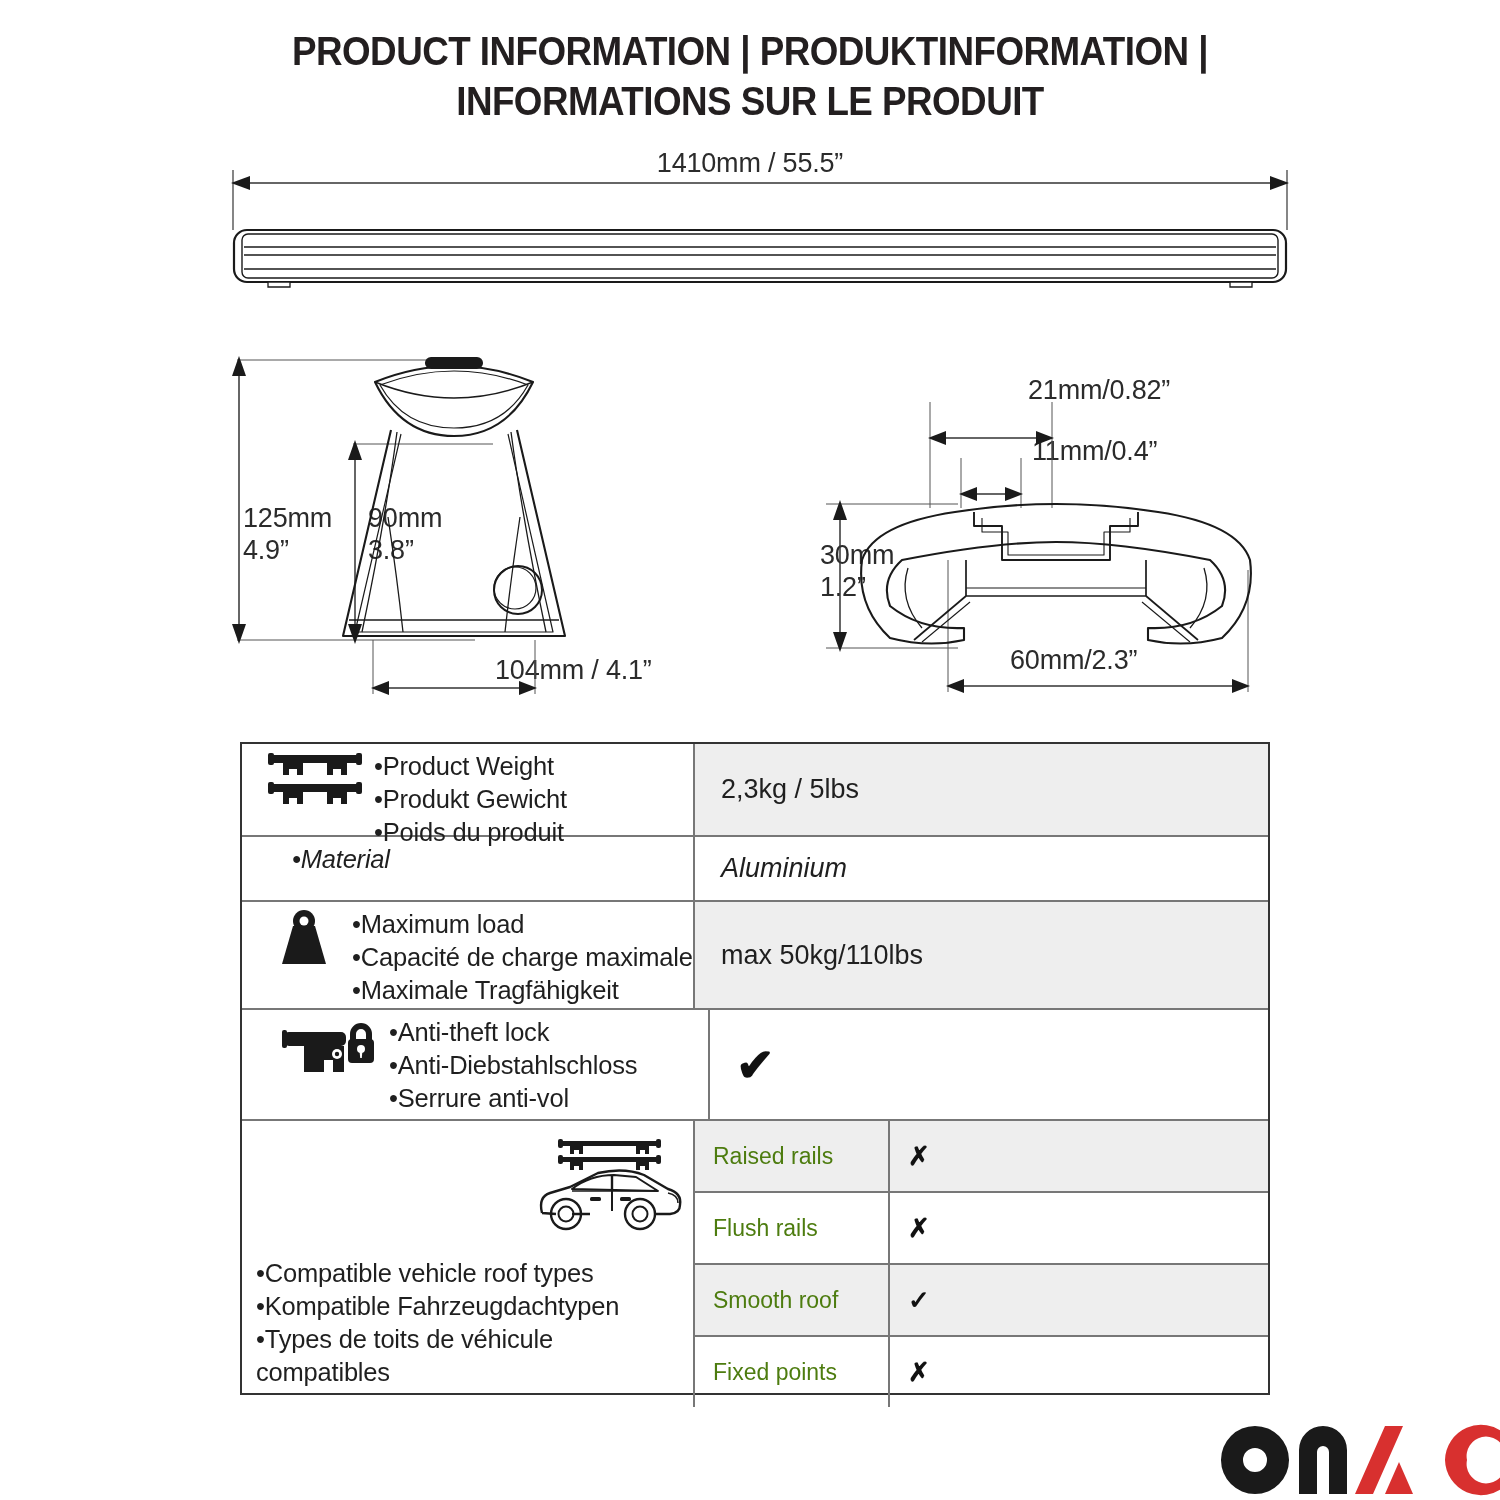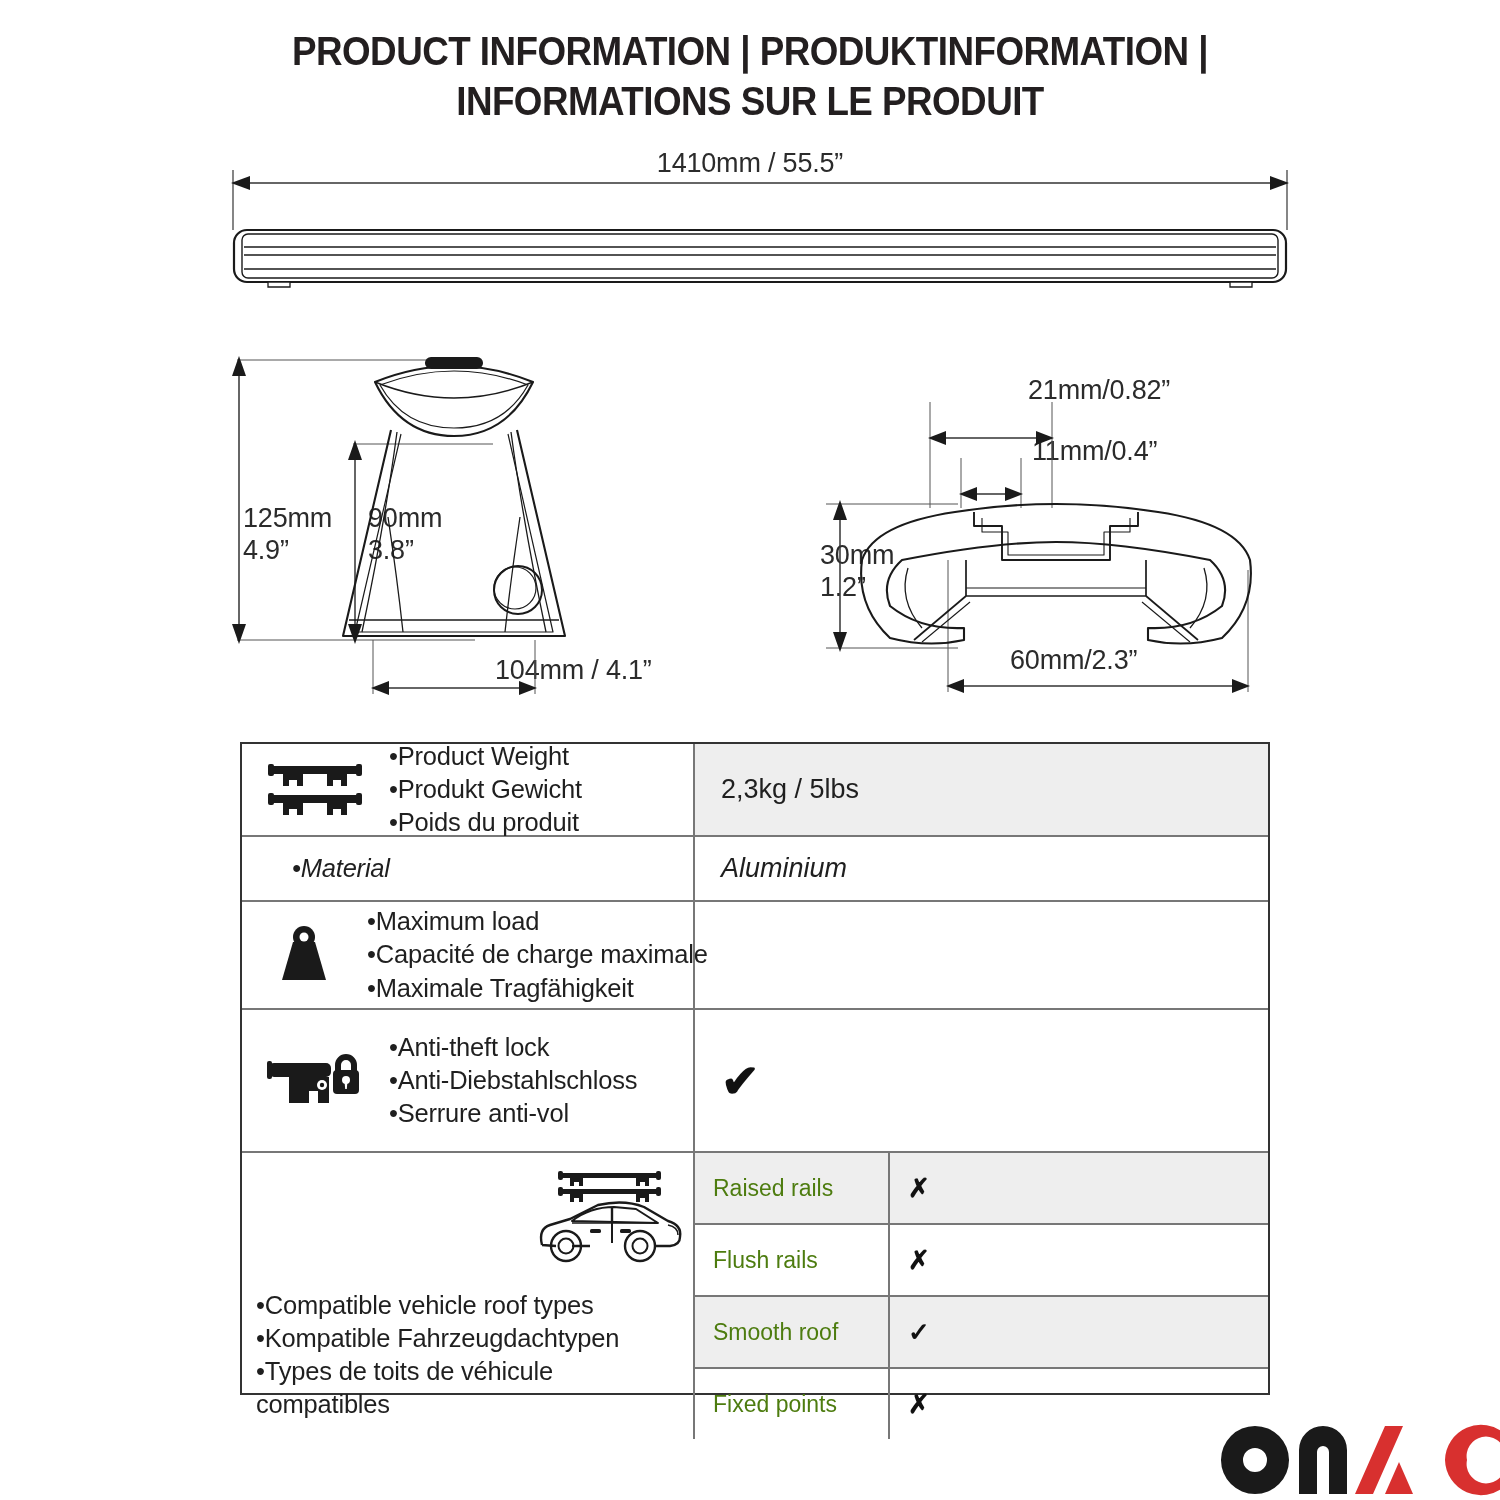--- a/index.html
+++ b/index.html
@@ -52,24 +52,23 @@
   .trow{
     display:flex;
     box-sizing:border-box;
     border-bottom:2px solid #777;
     width:100%;
   }
   .lcell{
     width:453px;
     box-sizing:border-box;
     border-right:2px solid #777;
-    display:flex;align-items:center;
+    display:flex;align-items:flex-start;
     padding:6px 0 6px 14px;
     flex:0 0 453px;
-    gap:15px;
   }
   .rcell{
     flex:1;
     box-sizing:border-box;
     display:flex;align-items:center;
     padding-left:26px;
     font-size:27px;
     color:#1f1f1f;
   }
   .shaded{background:#eeeeee;}
@@ -315,23 +314,24 @@
               <path d="M20 18 h22 l11 38 h-44 z"></path>
             </g>
           </svg>
         </div>
         <div class="bullets">
           <div>•Maximum load</div>
           <div>•Capacité de charge maximale</div>
           <div>•Maximale Tragfähigkeit</div>
         </div>
       </div>
+      <div class="rcell shaded">max 50kg/110lbs</div>
     </div>
 
-    <div class="trow" style="height:143px;">
+    <div class="trow" style="height:111px;padding-left:15px;">
       <div class="lcell">
         <div class="iconbox">
           <svg width="100" height="68" viewBox="0 0 100 68">
             <g fill="#1a1a1a">
               <rect x="4" y="16" width="62" height="14" rx="5"></rect>
               <rect x="2" y="14" width="5" height="18" rx="2"></rect>
               <path d="M24 30 h40 v26 h-11 v-12 h-9 v12 h-20 z"></path>
               <circle cx="57" cy="38" r="5" fill="#fff"></circle>
               <circle cx="57" cy="38" r="2.2" fill="#1a1a1a"></circle>
               <path d="M70 18 a11 11 0 0 1 22 0 v6 h-6 v-6 a5 5 0 0 0 -10 0 v6 h-6 z"></path>

